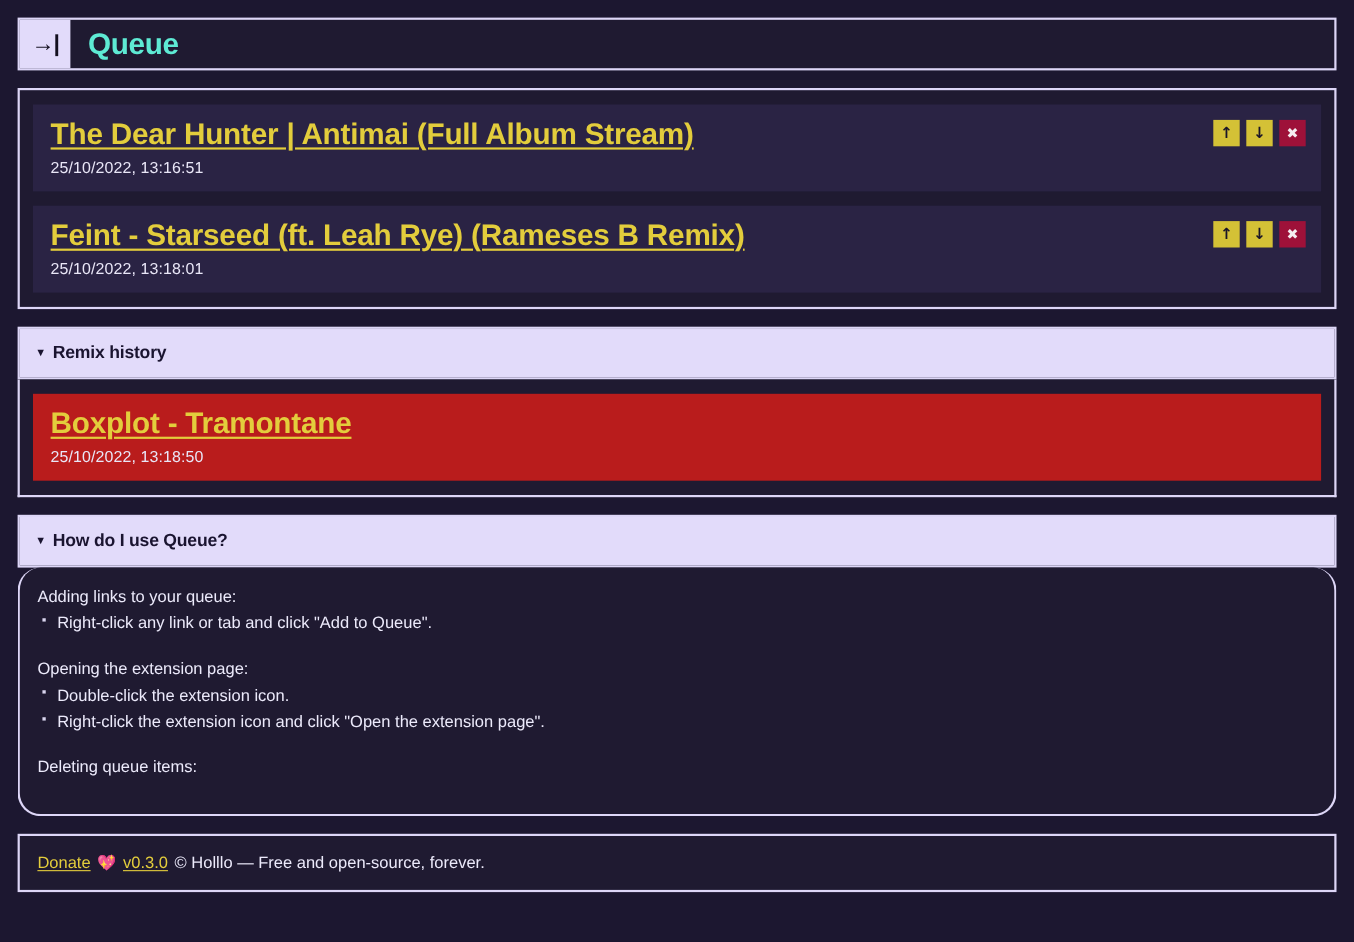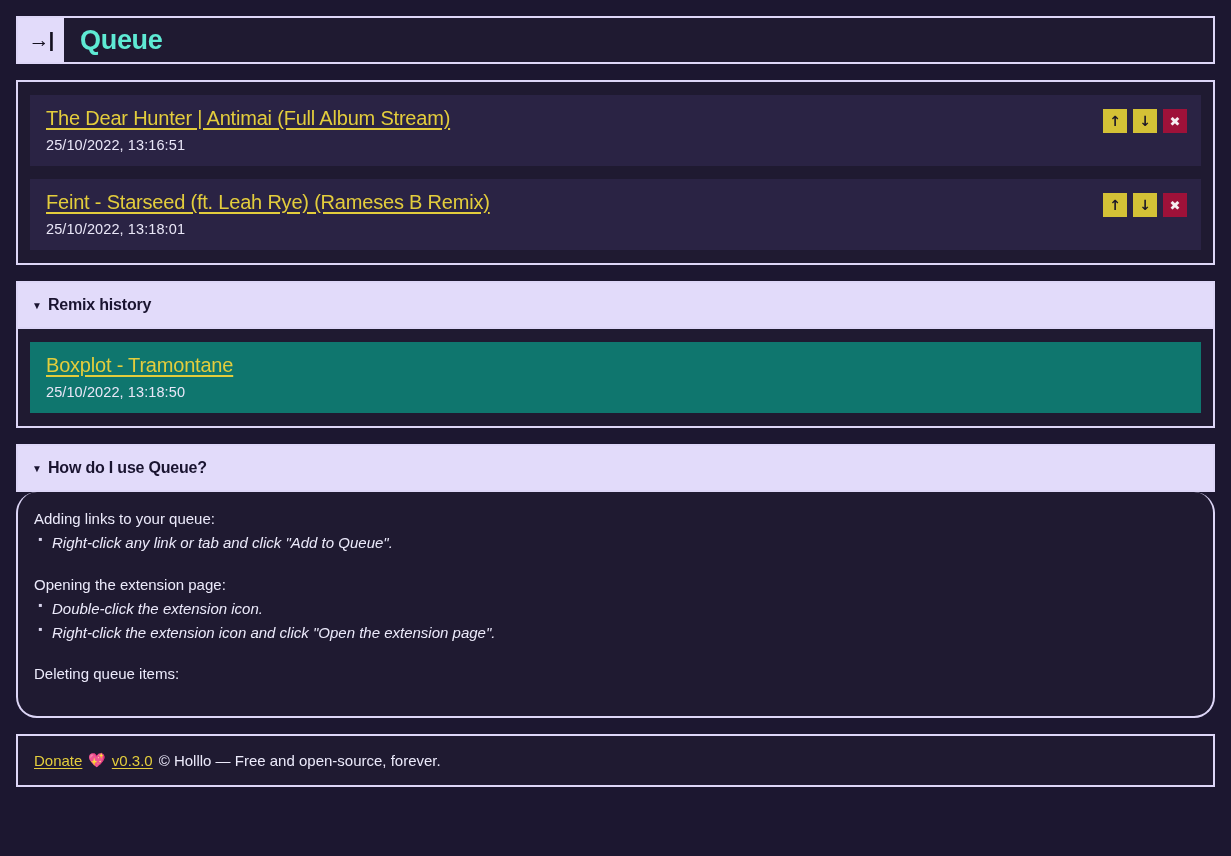--- a/index.html
+++ b/index.html
@@ -70,22 +70,22 @@
     padding: 12px 14px 13px 16px;
     display: flex;
     align-items: flex-start;
     justify-content: space-between;
     gap: 12px;
   }
   .qi-main { min-width: 0; }
   .qi-link {
     display: inline-block;
     color: #e3cd3c;
-    font-size: 20px;
-    font-weight: 400;
+    font-size: 27px;
+    font-weight: 700;
     text-decoration: underline;
     text-underline-offset: 3px;
     text-decoration-thickness: 2px;
     letter-spacing: -0.2px;
     cursor: pointer;
     white-space: nowrap;
   }
   .qi-date {
     margin-top: 7px;
     color: #e9e6f7;
@@ -131,36 +131,36 @@
     position: absolute;
     left: 14px;
     top: 50%;
     transform: translateY(-50%);
     font-size: 10px;
   }
   .section-body { padding: 13px 12px; }
 
   
   .history-item {
-    background: #0f766e;
+    background: #b91c1c;
     padding: 12px 14px 13px 16px;
   }
 
   
   .help-body {
     padding: 16px 16px 18px 16px;
     color: #eceafb;
     font-size: 15px;
     line-height: 1.42;
     border-radius: 21px;
   }
   .help-group { margin-bottom: 20px; }
   .help-group:last-child { margin-bottom: 13px; }
   .help-heading { margin-bottom: 3px; }
-  .help-list { list-style: none; font-style: italic; }
+  .help-list { list-style: none; }
   .help-list li {
     position: relative;
     padding-left: 18px;
     margin-top: 3px;
   }
   .help-list li::before {
     content: "▪";
     position: absolute;
     left: 4px;
     top: -1px;

